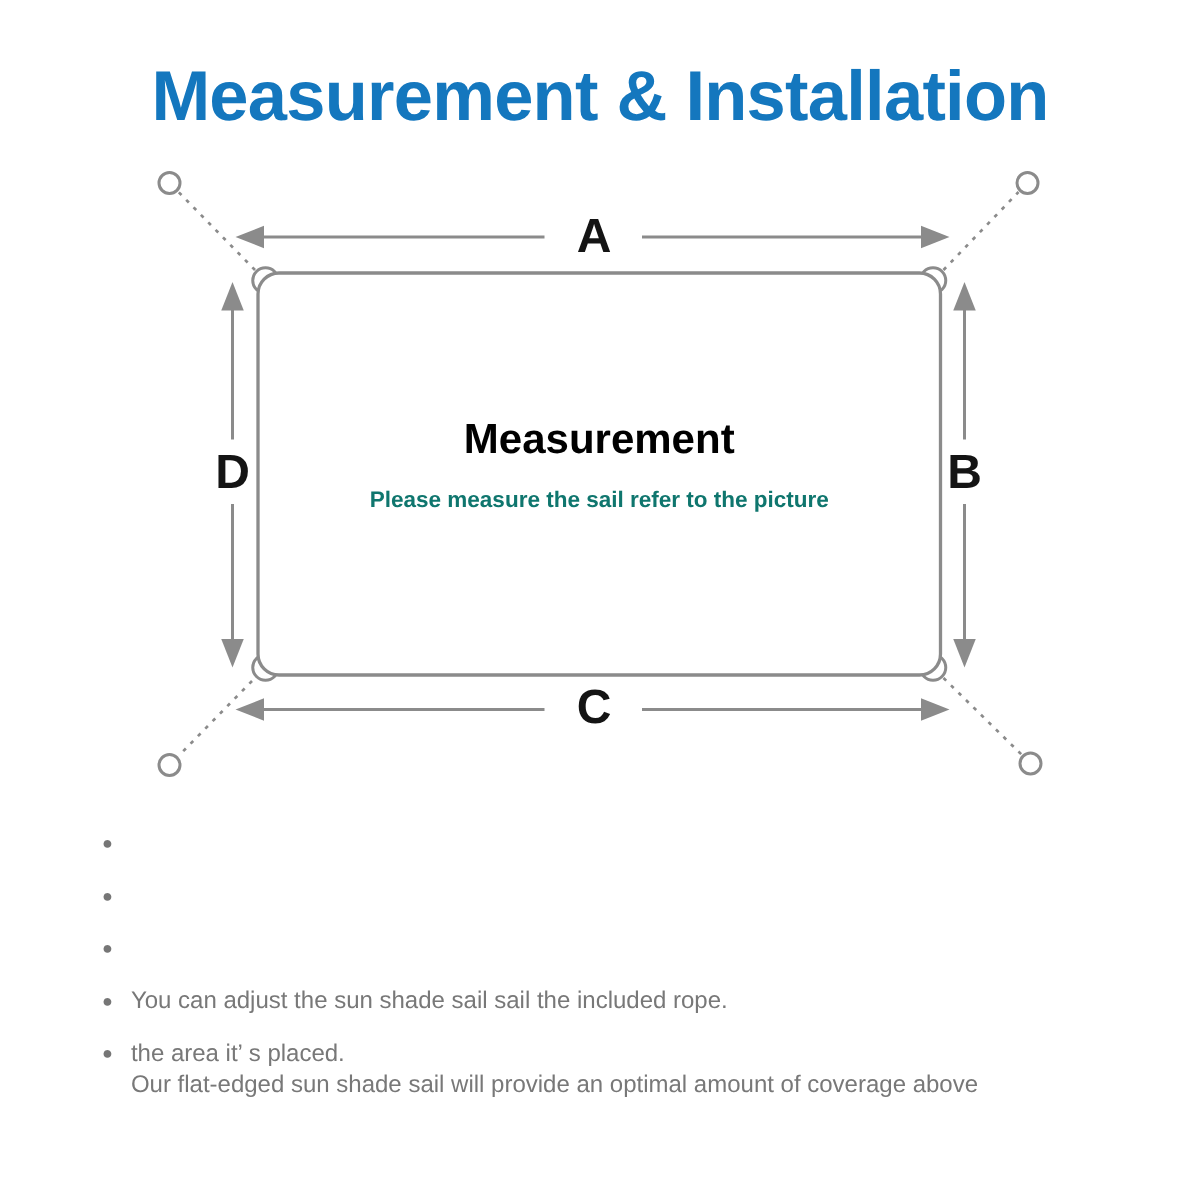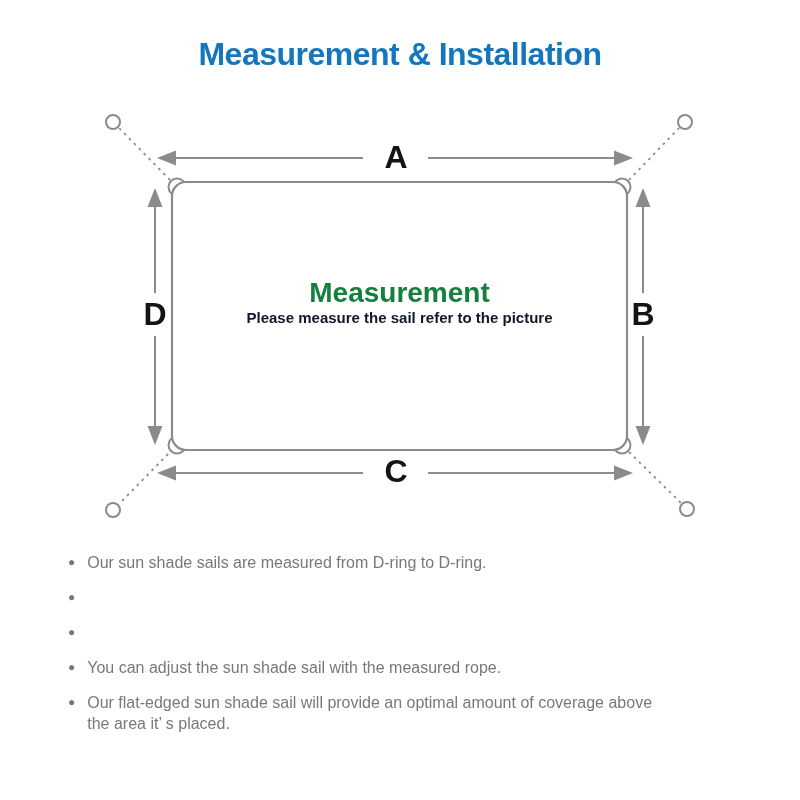--- a/index.html
+++ b/index.html
@@ -11,21 +11,21 @@
     font-family: "Liberation Sans", sans-serif;
     overflow: hidden;
   }
   .title {
     position: absolute;
     top: 36px;
     left: 0;
     width: 800px;
     margin: 0;
     text-align: center;
-    font-size: 32px;
+    font-size: 47px;
     font-weight: 700;
     letter-spacing: -0.5px;
     color: #1477be;
   }
   .diagram {
     position: absolute;
     left: 0;
     top: 100px;
     width: 800px;
     height: 440px;
@@ -46,28 +46,28 @@
   .center-text {
     position: absolute;
     left: 172px;
     top: 178px;
     width: 455px;
     text-align: center;
   }
   .center-title {
     font-size: 28px;
     font-weight: 700;
-    color: #15803d;
+    color: #000000;
     line-height: 30px;
   }
   .center-sub {
     font-size: 15px;
     font-weight: 600;
-    color: #0f172a;
-    margin-top: 0;
+    color: #0f766e;
+    margin-top: 16px;
     line-height: 20px;
   }
   .notes {
     position: absolute;
     left: 68px;
     top: 552px;
     width: 690px;
     margin: 0;
     padding: 0;
     list-style: none;
@@ -151,38 +151,35 @@
 
     <div class="center-text">
       <div class="center-title">Measurement</div>
       <div class="center-sub">Please measure the sail refer to the picture</div>
     </div>
   </div>
 
   <ul class="notes">
     <li>
       <span class="dot">●</span>
-      <span class="note-text">
-        <span class="note-line">Our sun shade sails are measured from D-ring to D-ring.</span>
-      </span>
     </li>
     <li>
       <span class="dot">●</span>
     </li>
     <li>
       <span class="dot">●</span>
     </li>
     <li>
       <span class="dot">●</span>
       <span class="note-text">
-        <span class="note-line">You can adjust the sun shade sail with the measured rope.</span>
+        <span class="note-line">You can adjust the sun shade sail sail the included rope.</span>
       </span>
     </li>
     <li>
       <span class="dot">●</span>
       <span class="note-text">
+        <span class="note-line">the area it’ s placed.</span>
         <span class="note-line">Our flat-edged sun shade sail will provide an optimal amount of coverage above</span>
-        <span class="note-line">the area it’ s placed.</span>
       </span>
     </li>
   </ul>
 
 </div>
 
 </body></html>

